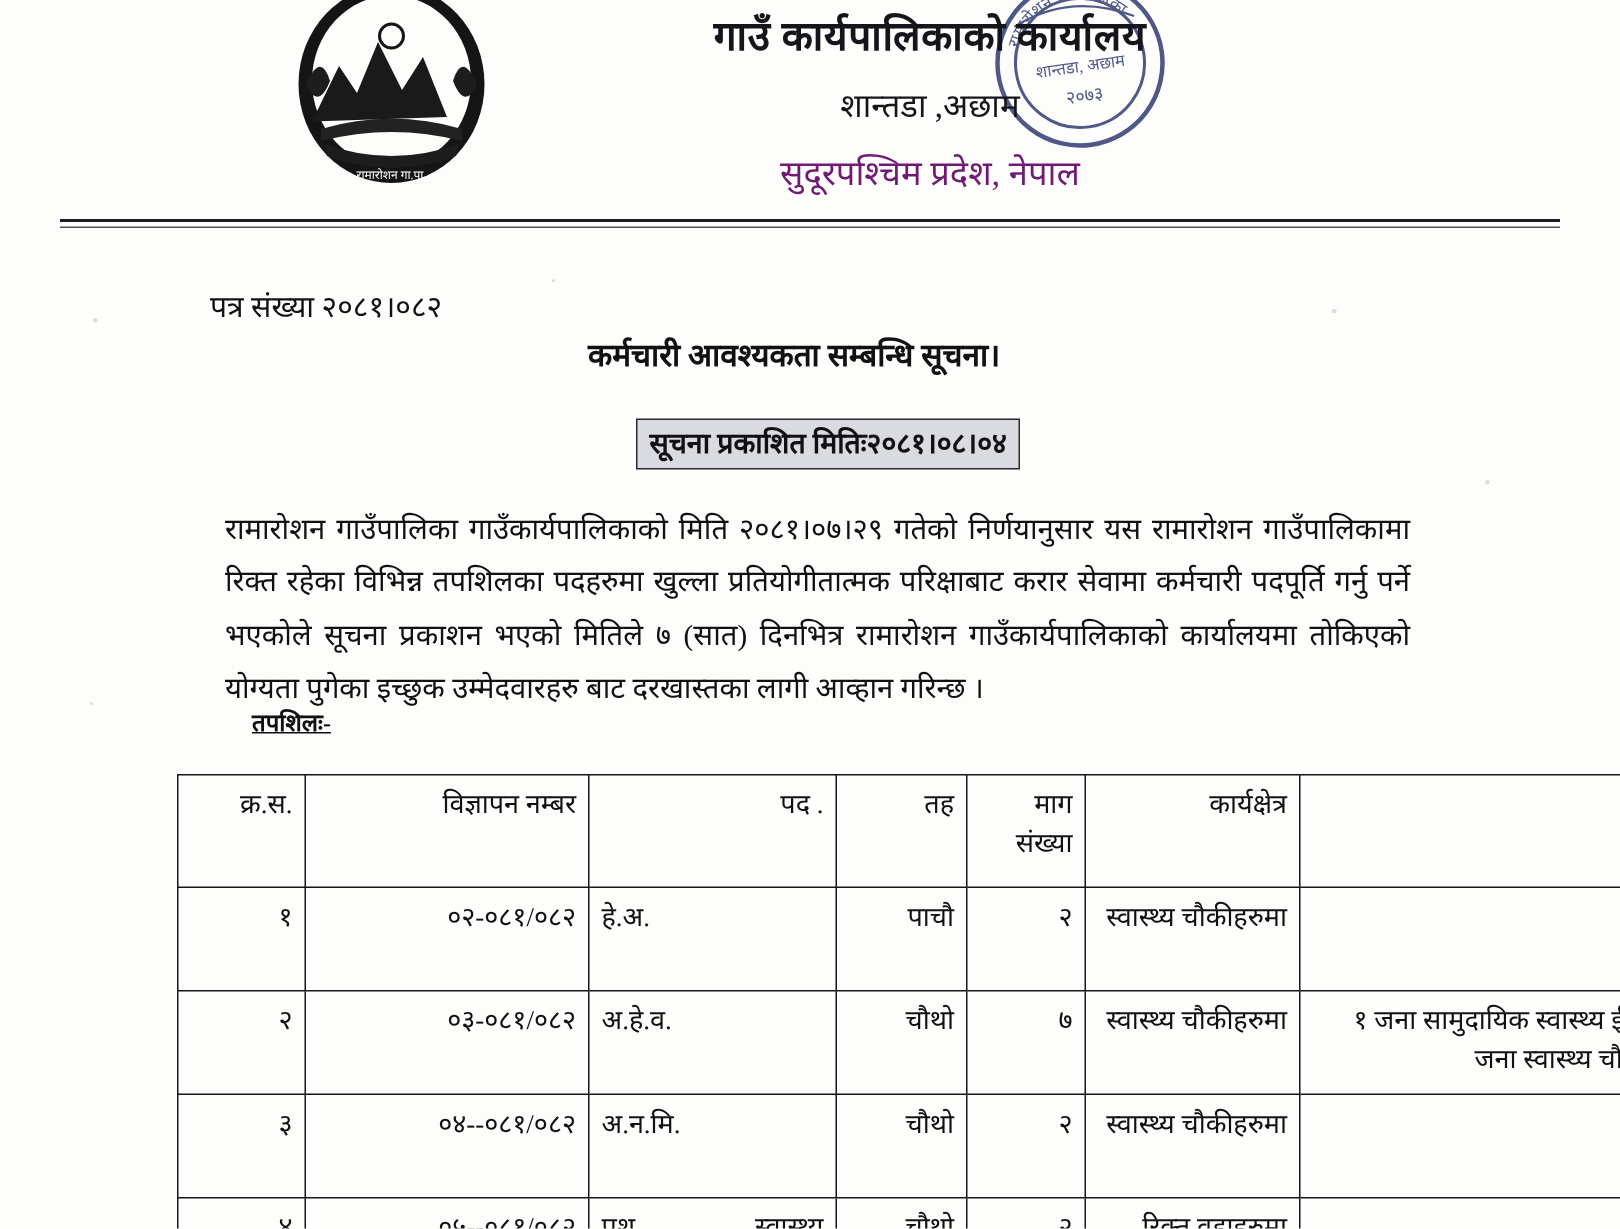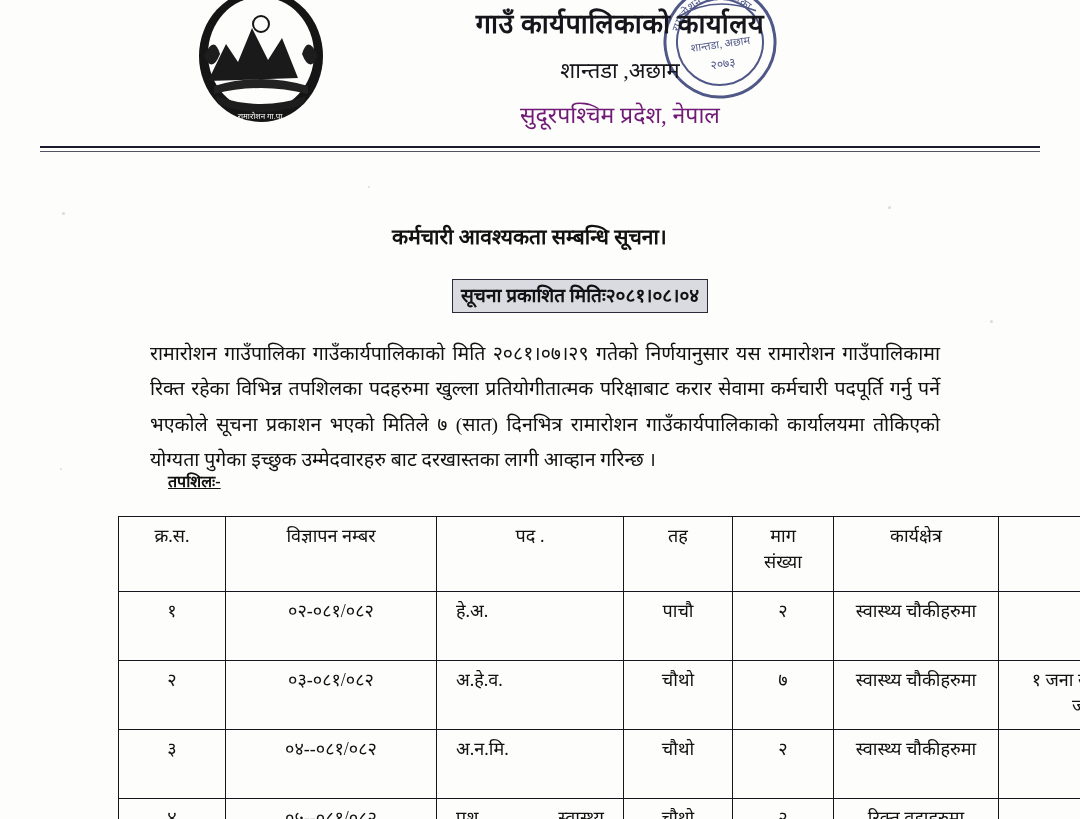--- a/index.html
+++ b/index.html
@@ -104,21 +104,20 @@
 
   .pub-date {
     position: absolute;
     left: 424px;
     top: 279px;
     font-size: 19px;
     padding: 2px 8px 4px 8px;
     border: 1px solid #2a2a38;
     background: #d9dbe0;
     font-weight: 600;
-    margin-left: 28px;
   }
 
   
   .body-text {
     position: absolute;
     left: 150px;
     top: 336px;
     width: 790px;
     font-size: 19.5px;
     line-height: 1.82;
@@ -143,25 +142,25 @@
     top: 516px;
     width: 907px;
   }
   table.notice {
     border-collapse: collapse;
     width: 907px;
     table-layout: fixed;
   }
   table.notice td, table.notice th {
     border: 1.5px solid #15151b;
-    padding: 6px 19px;
+    padding: 6px 8px;
     font-size: 18px;
     vertical-align: top;
     font-weight: normal;
-    text-align: center;
+    text-align: right;
     line-height: 1.45;
   }
   table.notice thead td {
     height: 62px;
   }
   table.notice tbody td {
     height: 56px;
   }
   td.c-sn     { width: 68px; }
   td.c-advt   { width: 172px; }
@@ -219,20 +218,21 @@
       <div class="org-line1">गाउँ कार्यपालिकाको कार्यालय</div>
       <div class="org-line2">शान्तडा ,अछाम</div>
       <div class="org-line3">सुदूरपश्चिम प्रदेश, नेपाल</div>
     </div>
   </div>
 
   <div class="top-rule"></div>
   <div class="top-rule-2"></div>
 
   <div class="meta">
+    <div>पत्र संख्या २०८१।०८२</div>
   </div>
 
   <div class="subject">कर्मचारी आवश्यकता सम्बन्धि सूचना।</div>
 
   <div class="pub-date">सूचना प्रकाशित मितिः२०८१।०८।०४</div>
 
   <div class="body-text">
     <p>रामारोशन गाउँपालिका गाउँकार्यपालिकाको मिति २०८१।०७।२९ गतेको निर्णयानुसार यस रामारोशन गाउँपालिकामा रिक्त रहेका विभिन्न तपशिलका पदहरुमा खुल्ला प्रतियोगीतात्मक परिक्षाबाट करार सेवामा कर्मचारी पदपूर्ति गर्नु पर्ने भएकोले सूचना प्रकाशन भएको मितिले ७ (सात) दिनभित्र रामारोशन गाउँकार्यपालिकाको कार्यालयमा तोकिएको योग्यता पुगेका इच्छुक उम्मेदवारहरु बाट दरखास्तका लागी आव्हान गरिन्छ ।</p>
   </div>
 

